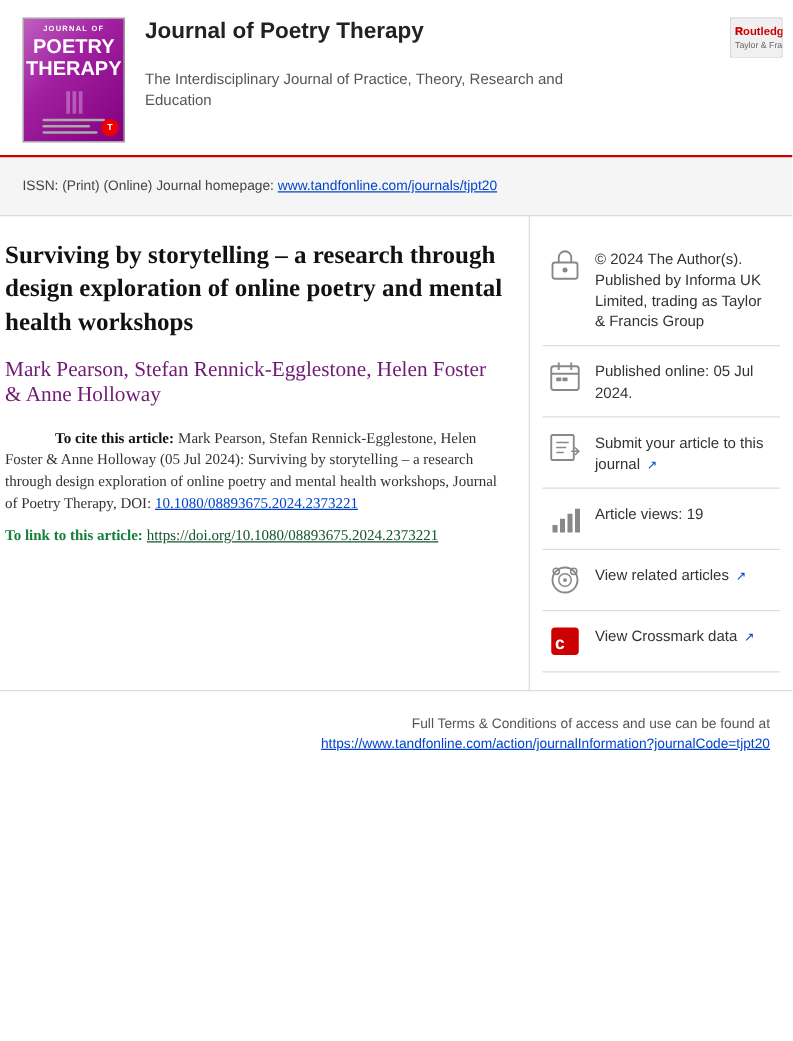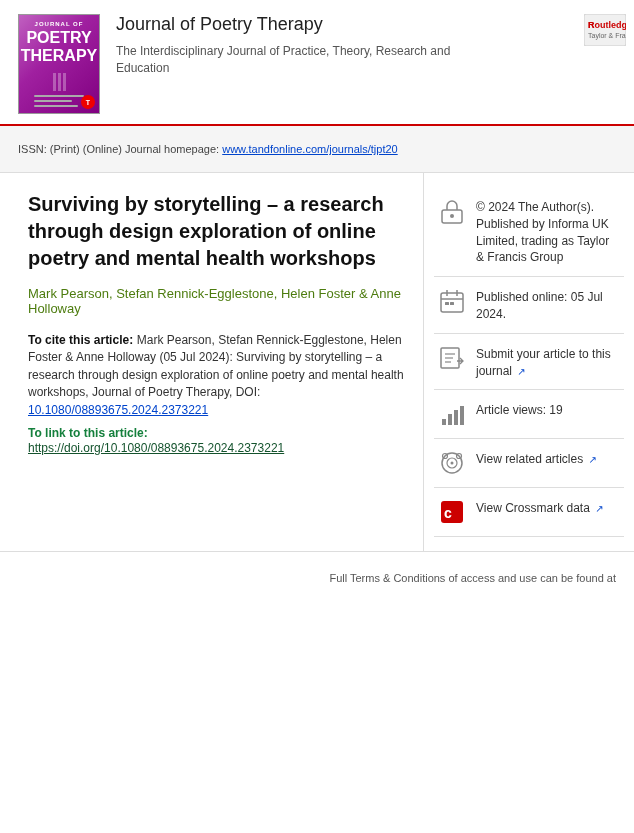--- a/index.html
+++ b/index.html
@@ -68,23 +68,23 @@
       font-size: 7px;
       font-weight: bold;
     }
 
     .journal-info {
       flex: 1;
     }
 
     .journal-title {
       font-size: 18px;
-      font-weight: normal;
+      font-weight: bold;
       color: #222;
-      margin-bottom: 8px;
+      margin-bottom: 20px;
     }
 
     .journal-subtitle {
       font-size: 12px;
       color: #555;
       line-height: 1.4;
     }
 
     .routledge-logo {
       flex-shrink: 0;
@@ -114,47 +114,49 @@
       text-decoration: underline;
     }
 
     .main-content {
       display: flex;
       gap: 0;
     }
 
     .article-section {
       flex: 1;
-      padding: 18px 18px 18px 28px;
+      padding: 18px 18px 18px 4px;
       border-right: 1px solid #ddd;
+      font-family: Liberation Serif, serif;
     }
 
     .article-title {
       font-size: 20px;
       font-weight: bold;
       color: #111;
       line-height: 1.35;
       margin-bottom: 14px;
     }
 
     .article-authors {
-      font-size: 13px;
-      color: #4d7c0f;
+      font-size: 17px;
+      color: #701a75;
       margin-bottom: 16px;
     }
 
     .cite-section {
       margin-bottom: 8px;
     }
 
     .cite-label {
       font-size: 12px;
       font-weight: bold;
       color: #111;
       display: inline;
+      margin-left: 40px;
     }
 
     .cite-text {
       font-size: 12px;
       color: #333;
       line-height: 1.45;
       display: inline;
     }
 
     .cite-link {
@@ -403,13 +405,14 @@
       <div class="sidebar-text">
         View Crossmark data <span class="ext-icon">↗</span>
       </div>
     </div>
 
   </div>
 </div>
 
 <div class="footer-bar">
   <div>Full Terms &amp; Conditions of access and use can be found at</div>
+  <a href="#">https://www.tandfonline.com/action/journalInformation?journalCode=tjpt20</a>
 </div>
 
 </body></html>

